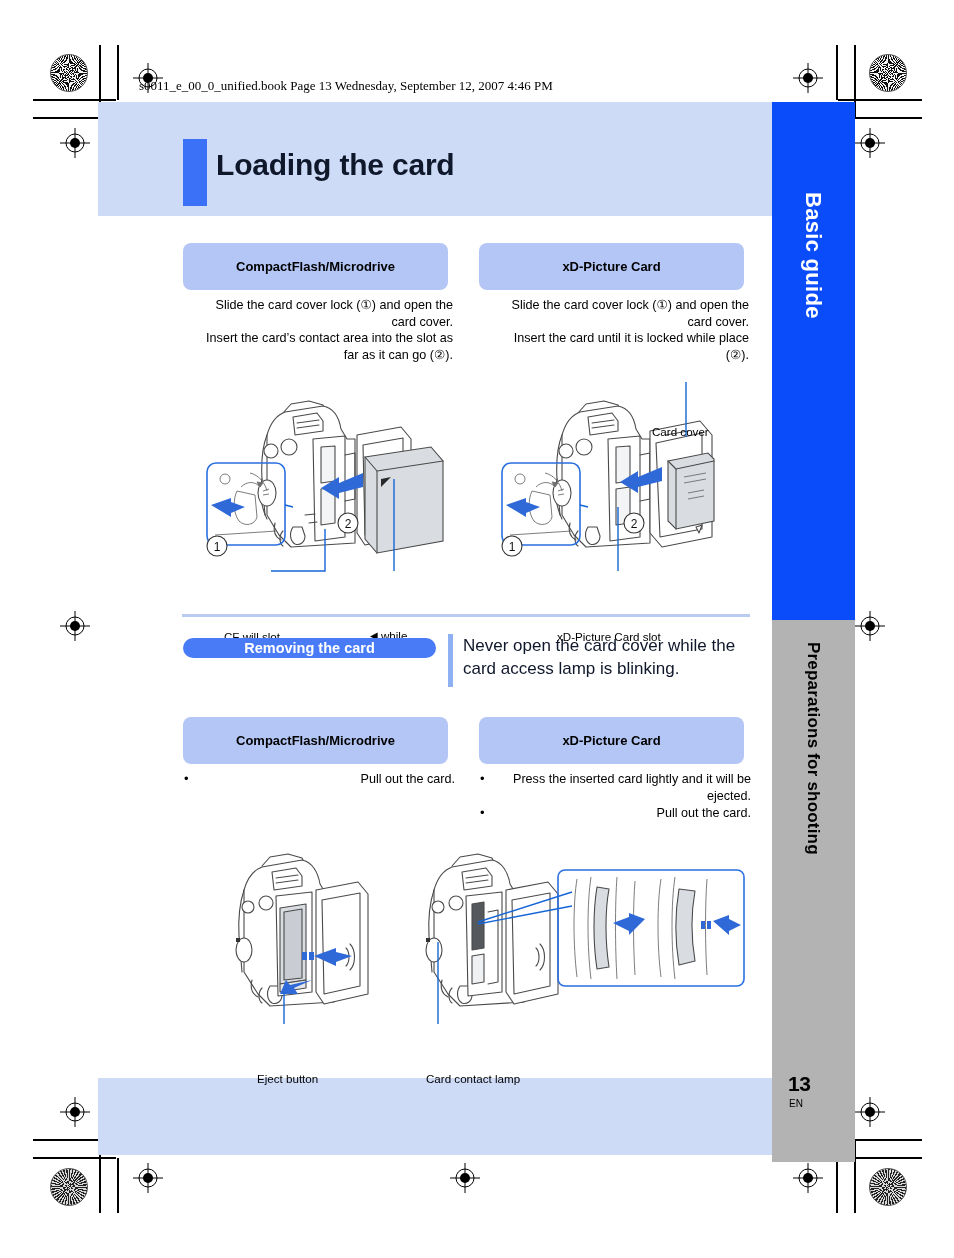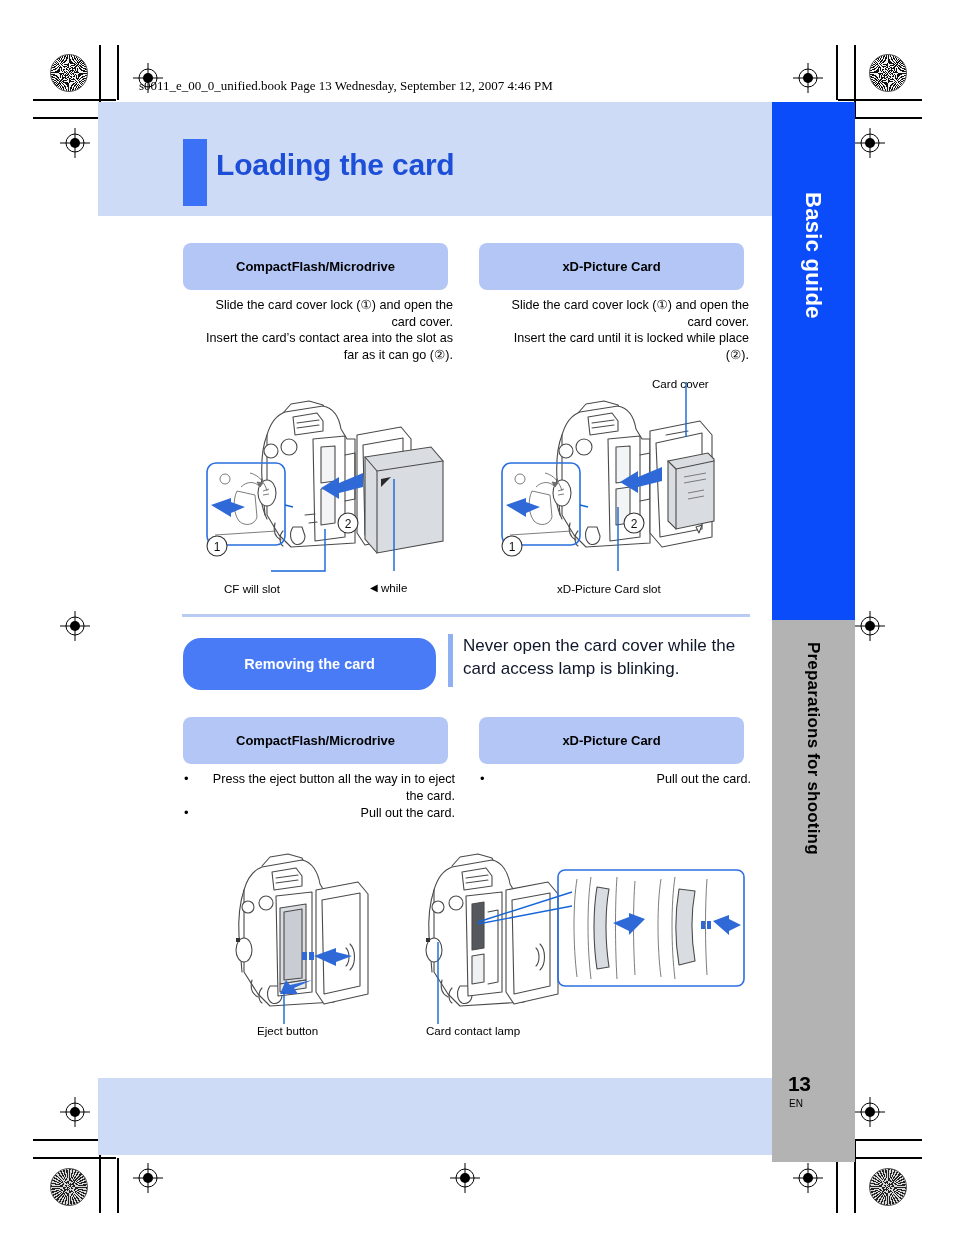--- a/index.html
+++ b/index.html
@@ -49,21 +49,21 @@
     position: absolute;
     left: 183px; top: 139px;
     width: 24px; height: 67px;
     background: #3b71f7;
   }
   #page-title {
     position: absolute;
     left: 216px; top: 148px;
     font-size: 30px;
     font-weight: bold;
-    color: #1d4ed8;
+    color: #0f172a;
     letter-spacing: -0.2px;
     white-space: nowrap;
   }
 
   #footer-band {
     position: absolute;
     left: 98px; top: 1078px;
     width: 674px; height: 77px;
     background: #cedbf7;
   }
@@ -198,20 +198,21 @@
     width: 568px; height: 3px;
     background: #b9cbf2;
   }
 
   
   .caption {
     position: absolute;
     font-size: 11.6px;
     color: #000;
     white-space: nowrap;
+    margin-top: 48px;
   }
   .caption .tri {
     font-size: 10px;
     vertical-align: 1px;
   }
 
   svg.illus { position: absolute; overflow: visible; }
   .ln   { fill: none; stroke: #4a4a4a; stroke-width: 1.1; stroke-linejoin: round; stroke-linecap: round; }
   .ln-t { fill: none; stroke: #6e6e6e; stroke-width: 0.9; }
   .lead { fill: none; stroke: #1565d8; stroke-width: 1.4; }
@@ -496,41 +497,41 @@
 
   <path class="lead" d="M118 112 L118 176"></path>
   <path class="lead" d="M186 42 L186 -13"></path>
 </svg>
 
 <div class="caption" style="left:652px;top:377px;">Card cover</div>
 <div class="caption" style="left:557px;top:582px;">xD-Picture Card slot</div>
 
 <div id="section-rule"></div>
 
-<div class="pill solid" style="left:183px;top:638px;width:253px;height:52px;">
+<div class="pill solid" style="left:183px;top:638px;width:253px;height:20px;">
   <span>Removing the card</span>
 </div>
 <div id="note-bar"></div>
 <div id="note-text">Never open the card cover while the card access lamp is blinking.</div>
 
 <div class="pill" style="left:183px;top:717px;width:265px;height:47px;">
   <span>CompactFlash/Microdrive</span>
 </div>
 <div class="pill" style="left:479px;top:717px;width:265px;height:47px;">
   <span>xD-Picture Card</span>
 </div>
 
 <div class="body-text" style="left:183px;top:771px;width:272px;">
   <ul class="bullets">
-    <li>Press the eject button all the way in to eject the card.</li>
     <li>Pull out the card.</li>
   </ul>
 </div>
 <div class="body-text" style="left:479px;top:771px;width:272px;">
   <ul class="bullets">
+    <li>Press the inserted card lightly and it will be ejected.</li>
     <li>Pull out the card.</li>
   </ul>
 </div>
 
 <svg class="illus" style="left:218px;top:852px;" width="160" height="180" viewBox="0 0 160 180">
   <g class="ln">
     <path d="M44 14 L52 5 L70 2 L84 6 L88 14"></path>
     <path d="M26 38 C30 24 36 18 44 15 L84 8 C94 10 100 20 102 32
              L108 42 L116 42 L116 150 L52 154 L40 142 L26 120 Z" fill="#fff"></path>
     <path d="M26 38 C22 50 20 66 21 84 L24 120"></path>

